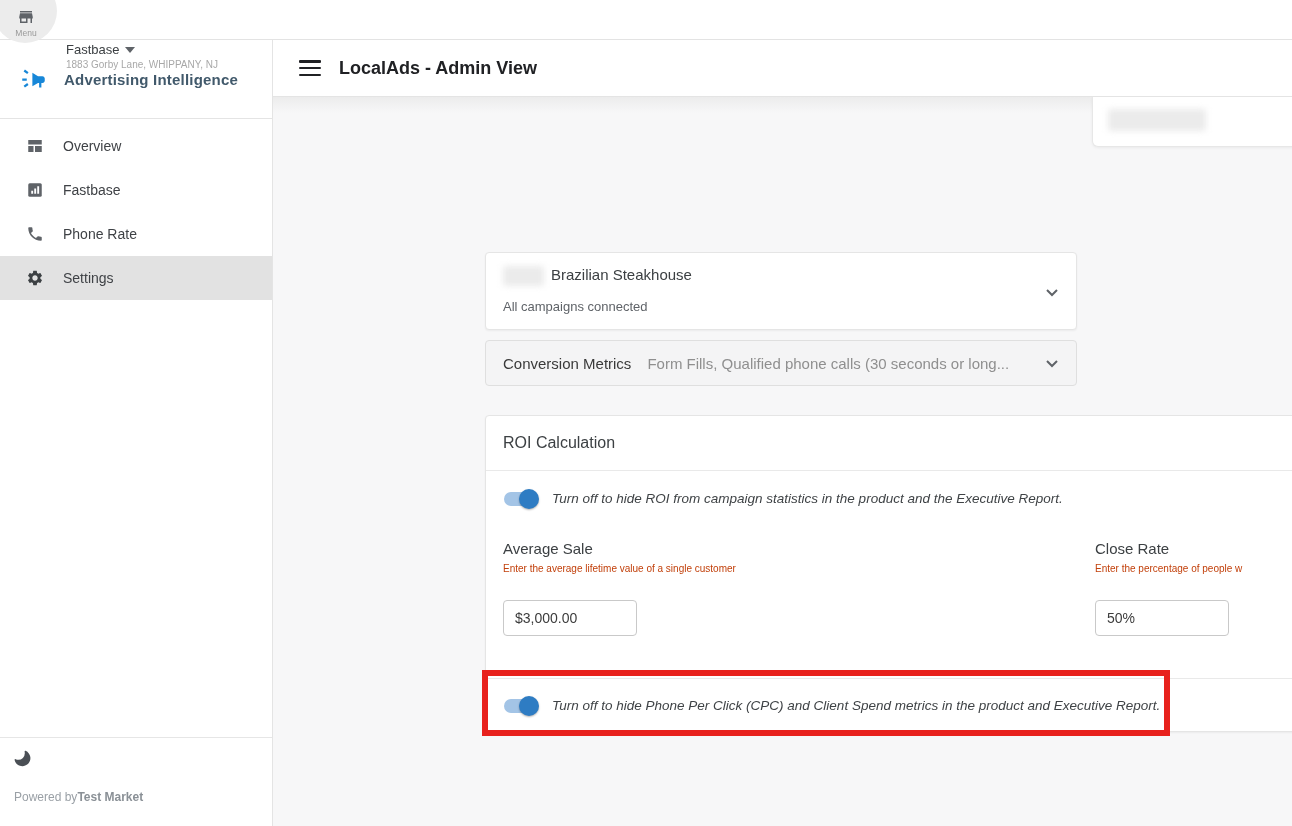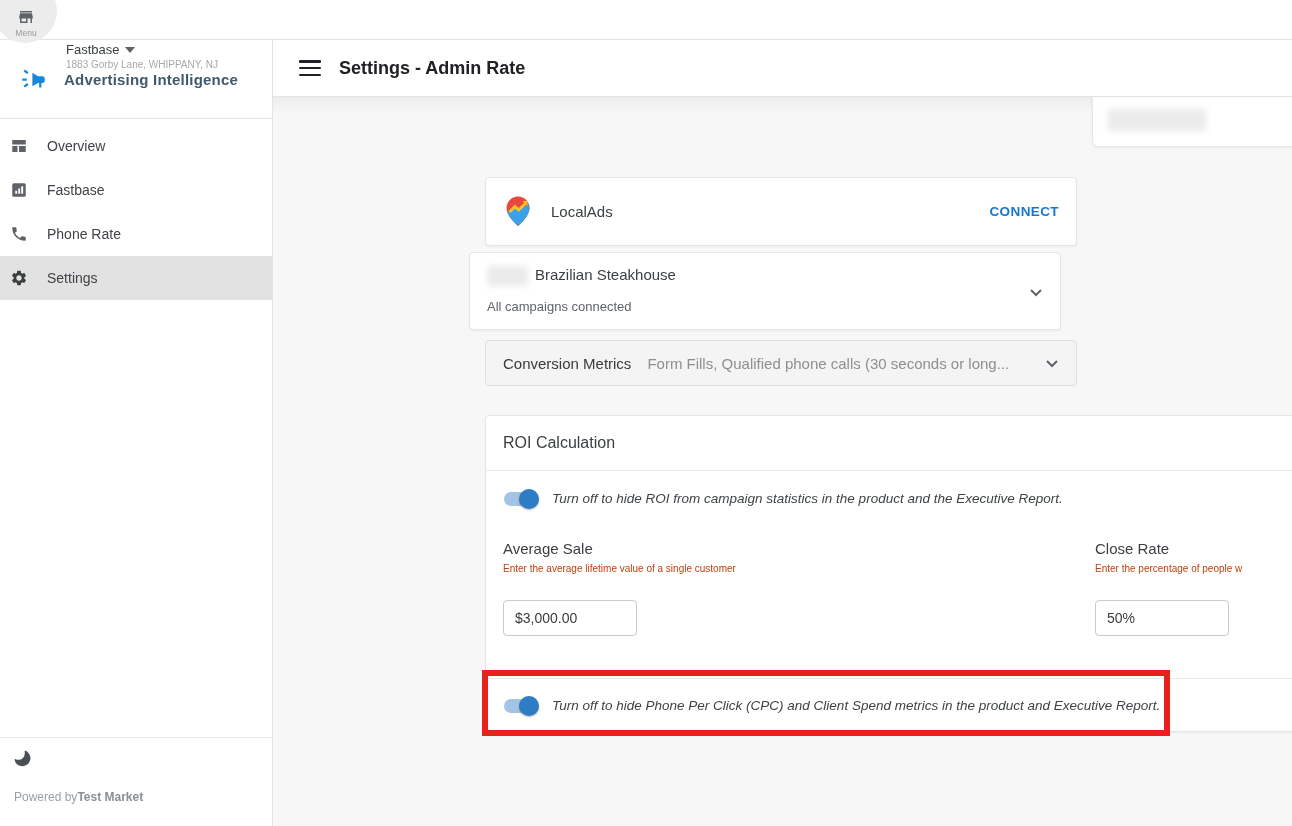--- a/index.html
+++ b/index.html
@@ -14,21 +14,21 @@
   .account { position:absolute; left:66px; top:10px;margin-top:32px; }
   .account-name-row { display:flex; align-items:center; gap:6px; font-size:13px; color:#3c4043; cursor:pointer; }
   .account-address { margin-top:2px; font-size:10px; color:#a8a8a8; }
 
   
   .shell { display:flex; height:786px; }
   .sidebar { position:relative; width:273px; min-width:273px; background:#fff; border-right:1px solid #e4e4e4; }
   .brand-row { height:79px; display:flex; align-items:center; padding-left:20px; gap:17px; border-bottom:1px solid #e4e4e4; }
   .brand-row .brand-text { font-size:15px; font-weight:bold; color:#41596b; letter-spacing:.2px; }
   .side-nav { position:absolute; top:84px; left:0; right:0; }
-  .nav-item { height:44px; display:flex; align-items:center; padding-left:10px; gap:19px; font-size:14px; color:#3f4246; cursor:pointer; }
+  .nav-item { height:44px; display:flex; align-items:center; padding-left:26px; gap:19px; font-size:14px; color:#3f4246; cursor:pointer; }
   .nav-item.active { background:#e2e2e2; }
   .sidebar-footer { position:absolute; left:0; right:0; bottom:0; height:89px; border-top:1px solid #e6e6e6; }
   .moon { position:absolute; left:13px; top:11px; }
   .powered { position:absolute; left:14px; top:52px; font-size:12px; color:#9aa0a6; }
   .powered b { color:#8a9096; }
 
   
   .main { flex:1; display:flex; flex-direction:column; min-width:0; }
   .main-header { height:57px; background:#fff; border-bottom:1px solid #e4e4e4; display:flex; align-items:center; padding-left:26px; z-index:20; }
   .hamburger { width:22px; height:16px; display:flex; flex-direction:column; justify-content:space-between; cursor:pointer; }
@@ -43,21 +43,21 @@
 
   .topright-card { position:absolute; left:819px; top:0; width:480px; height:50px; background:#fff;
     border:1px solid #e7e7e7; border-top:none; border-radius:0 0 0 6px; box-shadow:0 1px 3px rgba(0,0,0,.06); }
   .blur-box { background:#ebebeb; filter:blur(3px); border-radius:2px; }
   .tr-blur { position:absolute; left:15px; top:12px; width:98px; height:22px; }
 
   .localads-card { left:212px; top:80px; width:592px; height:69px; display:flex; align-items:center; padding:0 17px 0 20px; }
   .integration-name { margin-left:21px; font-size:15px; color:#3c4043; }
   .connect-btn { margin-left:auto; font-size:13.5px; font-weight:bold; letter-spacing:.4px; color:#1876d2; cursor:pointer; background:none; border:none; font-family:inherit; }
 
-  .business-card { left:196px; top:155px; width:592px; height:78px; }
+  .business-card { left:212px; top:155px; width:592px; height:78px; }
   .biz-blur { position:absolute; left:17px; top:13px; width:41px; height:20px; }
   .biz-name { position:absolute; left:65px; top:13px; font-size:15px; color:#3c4043; }
   .biz-status { position:absolute; left:17px; top:46px; font-size:13px; color:#5f6368; }
   .biz-chevron { position:absolute; right:12px; top:27px; cursor:pointer; }
 
   .conv-row { position:absolute; left:212px; top:243px; width:592px; height:46px; background:#f4f4f5;
     border:1px solid #dfdfdf; border-radius:4px; display:flex; align-items:center; padding:0 12px 0 17px; cursor:pointer; }
   .conv-label { font-size:15px; color:#3a3a3a; white-space:nowrap; }
   .conv-value { margin-left:16px; flex:1; font-size:15px; color:#8f8f8f; white-space:nowrap; overflow:hidden; }
 
@@ -161,46 +161,29 @@
     </div>
   </aside>
 
   <main class="main">
     <div class="main-header">
       <div class="hamburger">
           <span></span>
           <span></span>
           <span></span>
         </div>
-      <div class="main-title">Settings - Admin Rate</div>
+      <div class="main-title">LocalAds - Admin View</div>
     </div>
 
     <div class="content">
 
       <div class="topright-card">
         <div class="blur-box tr-blur"></div>
       </div>
 
-      <div class="card localads-card">
-        <svg width="24" height="31" viewBox="0 0 24 31">
-          <defs>
-              <clipPath id="pinClip">
-                <path d="M12 .5C5.6.5.5 5.6.5 12c0 8.6 11.5 18 11.5 18S23.5 20.6 23.5 12C23.5 5.6 18.4.5 12 .5z"></path>
-              </clipPath>
-            </defs>
-          <path d="M12 .5C5.6.5.5 5.6.5 12c0 8.6 11.5 18 11.5 18S23.5 20.6 23.5 12C23.5 5.6 18.4.5 12 .5z" fill="#e8483c"></path>
-          <g clip-path="url(#pinClip)">
-            <polygon points="0,16.5 8.5,11 12,14.5 24,7.5 24,31 0,31" fill="#3aa0e8"></polygon>
-            <polyline points="3.5,16 9,10.5 12.5,14 20,7" fill="none" stroke="#fbc02d" stroke-width="3"></polyline>
-            <polygon points="16.5,5 21.5,5 21.5,10" fill="#fbc02d"></polygon>
-          </g>
-        </svg>
-        <span class="integration-name">LocalAds</span>
-        <button class="connect-btn">CONNECT</button>
-      </div>
 
       <div class="card business-card">
         <div class="blur-box biz-blur"></div>
         <div class="biz-name">Brazilian Steakhouse</div>
         <div class="biz-status">All campaigns connected</div>
         <svg class="chev biz-chevron" viewBox="0 0 24 24" fill="none" stroke="#5f6368" stroke-width="2">
             <path d="M7 10l5 5 5-5"></path>
           </svg>
       </div>
 

